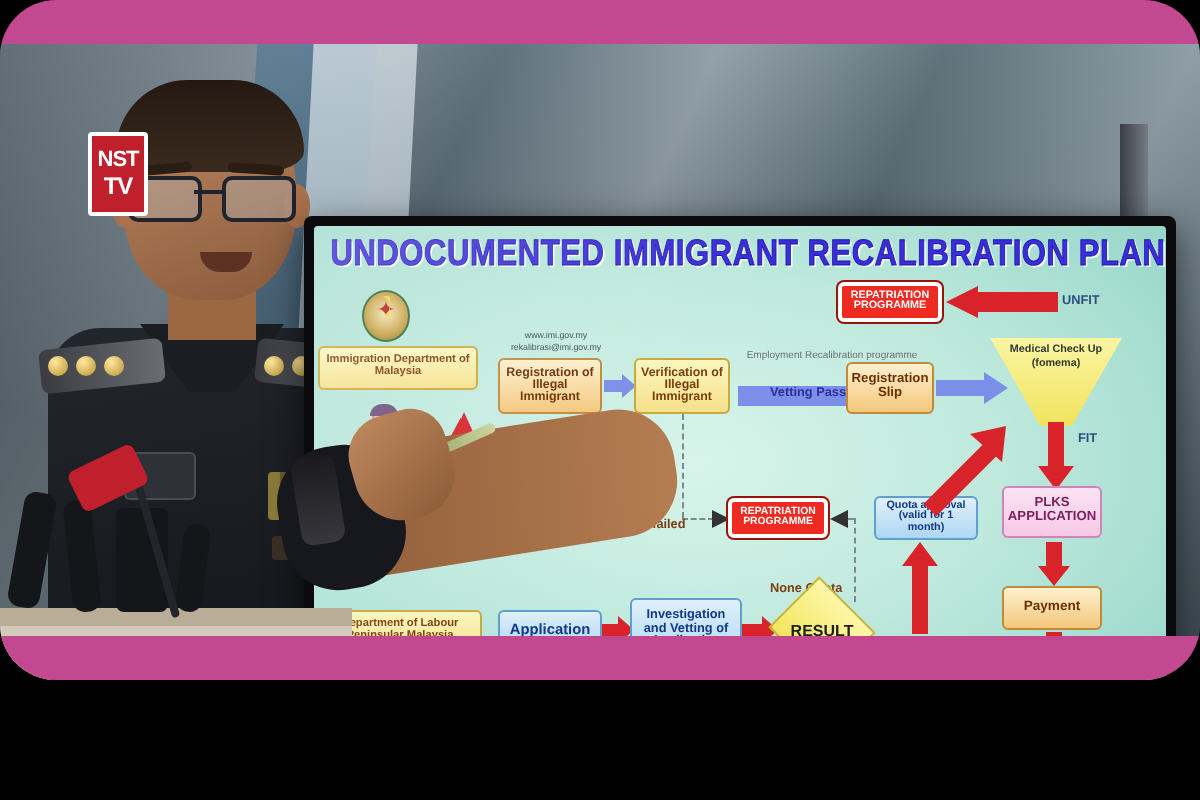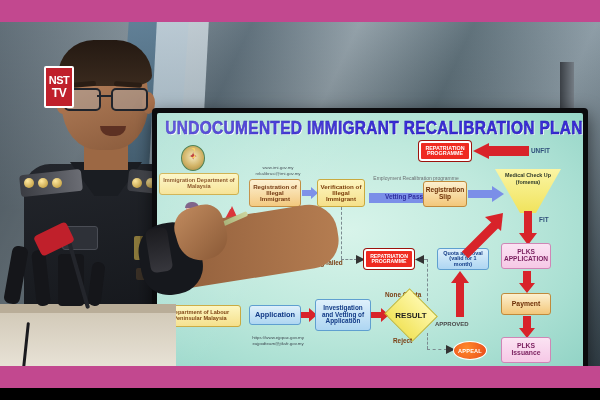--- a/index.html
+++ b/index.html
@@ -1,17 +1,17 @@
 <!DOCTYPE html>
 <html><head>
 <meta charset="utf-8">
 <style>
   html,body{margin:0;padding:0;background:#000;}
   body{width:600px;height:400px;overflow:hidden;font-family:"Liberation Sans",sans-serif;}
-  #stage{position:relative;width:600px;height:388px;overflow:hidden;}
+  #stage{position:relative;width:600px;height:340px;overflow:hidden;border-radius:28px;}
 
   
   .frame-bar{position:absolute;left:0;width:600px;background:#c2488f;z-index:40;}
   .frame-top{top:0;height:22px;}
   .frame-bottom{bottom:0;height:22px;}
 
   
   .photo{position:absolute;left:0;top:22px;width:600px;height:356px;overflow:hidden;
          background:#2b3640;}
   

